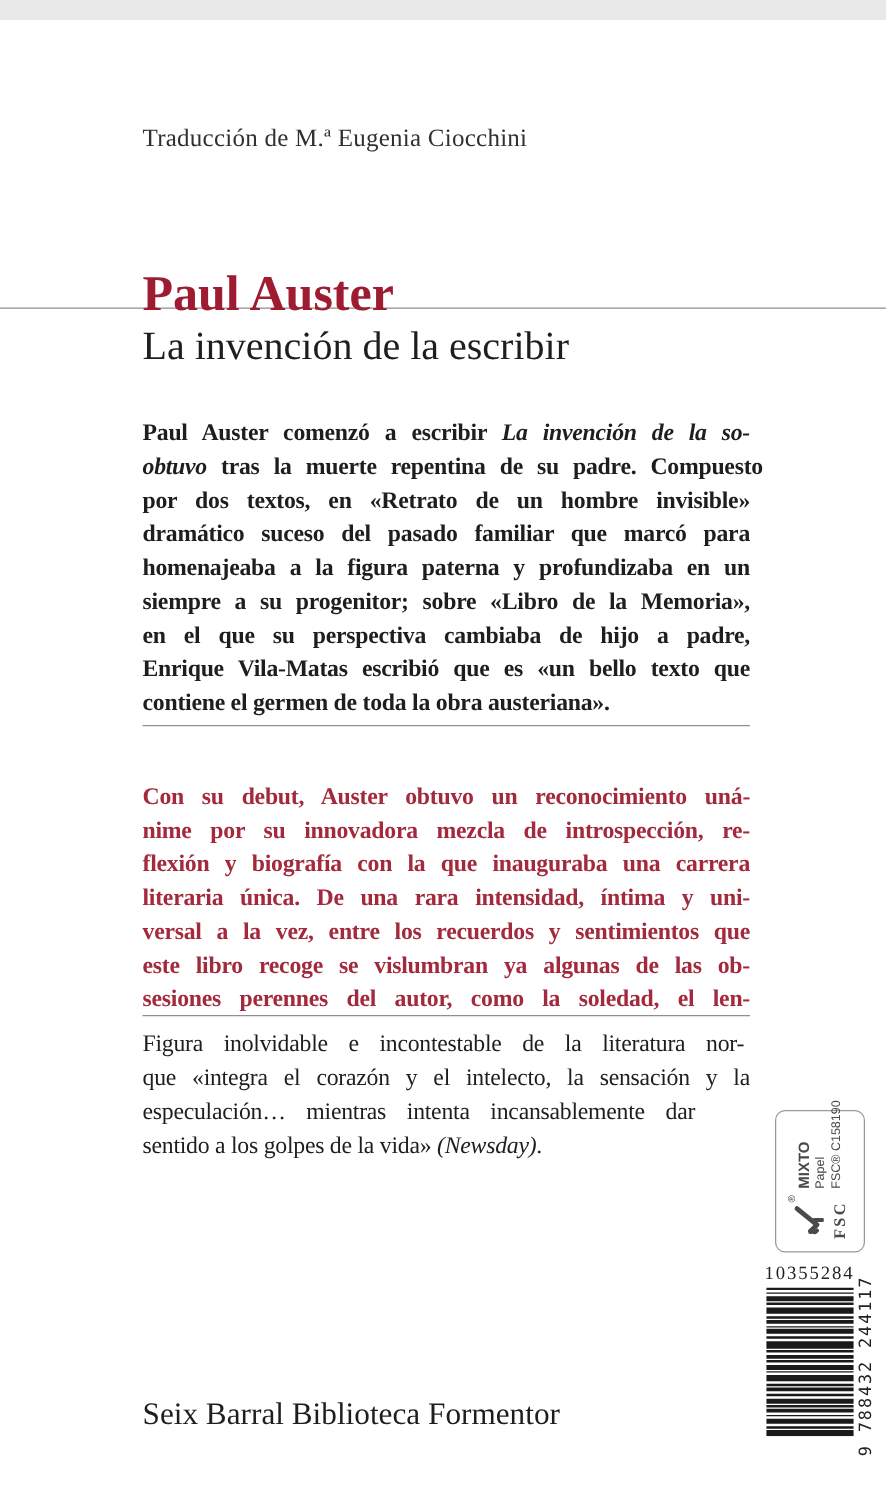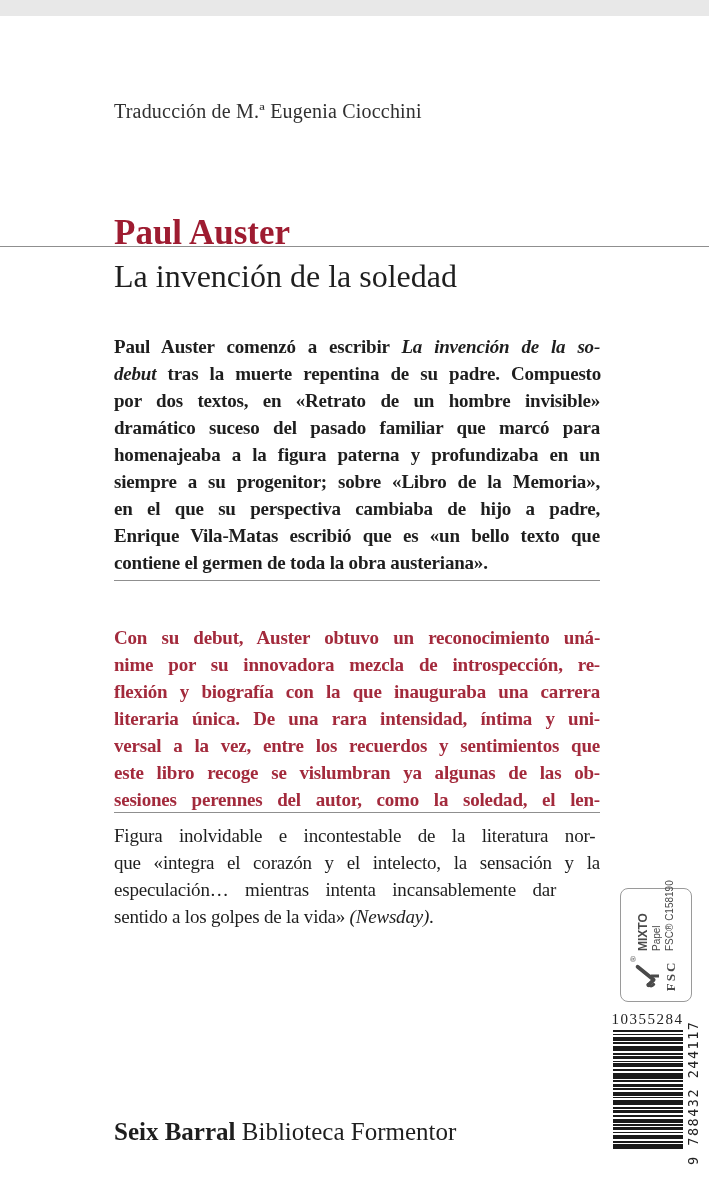--- a/index.html
+++ b/index.html
@@ -12,21 +12,21 @@
   .translation {
     position:absolute; left:114px; top:84px;
     font-size:20px; letter-spacing:0.2px; color:var(--credit-gray,#303030);
   }
   .toprule {
     position:absolute; left:0; top:230px; width:709px; height:1px;
     background:var(--rule-gray,#8f8f8f);
   }
   .author {
     position:absolute; left:114px; top:199px; margin:0;
-    font-size:35px; font-weight:bold; line-height:1;
+    font-size:40px; font-weight:bold; line-height:1;
     color:var(--accent-red,#9e1c31);
   }
   .booktitle {
     position:absolute; left:114px; top:244px; margin:0;
     font-size:32px; font-weight:normal; line-height:1;
     color:var(--ink,#1e1e1e);
   }
   .para {
     position:absolute; left:114px; width:486px;
     font-size:19px; letter-spacing:-0.2px; line-height:27px;
@@ -82,36 +82,36 @@
     transform:rotate(-90deg); transform-origin:center center;
     text-align:center;
     font-family:"DejaVu Sans Mono", monospace;
     font-size:13.5px; letter-spacing:1.5px; color:#222222;
     white-space:nowrap;
   }
   .imprint {
     position:absolute; left:114px; top:1103px;
     font-size:25px; line-height:1; color:var(--ink,#1e1e1e);
   }
-  .imprint .pub { font-weight:bold; }
+  .imprint .pub { font-weight:normal; }
 </style>
 </head>
 <body>
 
 <div class="page">
 
   <div class="translation">Traducción de M.ª Eugenia Ciocchini</div>
 
   <div class="toprule"></div>
   <h1 class="author">Paul Auster</h1>
-  <h2 class="booktitle">La invención de la soledad</h2>
+  <h2 class="booktitle">La invención de la escribir</h2>
 
   <section class="para bold p1">
       <div class="pline" style="word-spacing: 7.47px;"><span class="measure"><span>Paul Auster comenzó a escribir </span><em>La invención de la so-</em></span></div>
-      <div class="pline" style="word-spacing: 6.68px;"><span class="measure"><em>debut</em><span> tras la muerte repentina de su padre. Compuesto</span></span></div>
+      <div class="pline" style="word-spacing: 6.68px;"><span class="measure"><em>obtuvo</em><span> tras la muerte repentina de su padre. Compuesto</span></span></div>
       <div class="pline" style="word-spacing: 9.93px;"><span class="measure"><span>por dos textos, en «Retrato de un hombre invisible»</span></span></div>
       <div class="pline" style="word-spacing: 8.94px;"><span class="measure"><span>dramático suceso del pasado familiar que marcó para</span></span></div>
       <div class="pline" style="word-spacing: 6.67px;"><span class="measure"><span>homenajeaba a la figura paterna y profundizaba en un</span></span></div>
       <div class="pline" style="word-spacing: 6.51px; font-family: Liberation Serif, serif;"><span class="measure"><span>siempre a su progenitor; sobre «Libro de la Memoria»,</span></span></div>
       <div class="pline" style="word-spacing: 9.88px;"><span class="measure"><span>en el que su perspectiva cambiaba de hijo a padre,</span></span></div>
       <div class="pline" style="word-spacing: 6.81px;"><span class="measure"><span>Enrique Vila-Matas escribió que es «un bello texto que</span></span></div>
       <div class="pline last"><span class="measure"><span>contiene el germen de toda la obra austeriana».</span></span></div>
     </section>
 
   <div class="midrule r2"></div>

